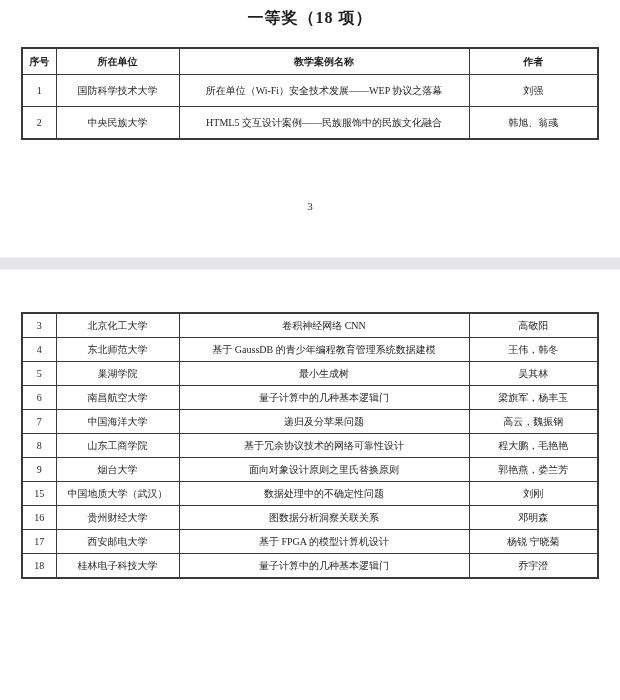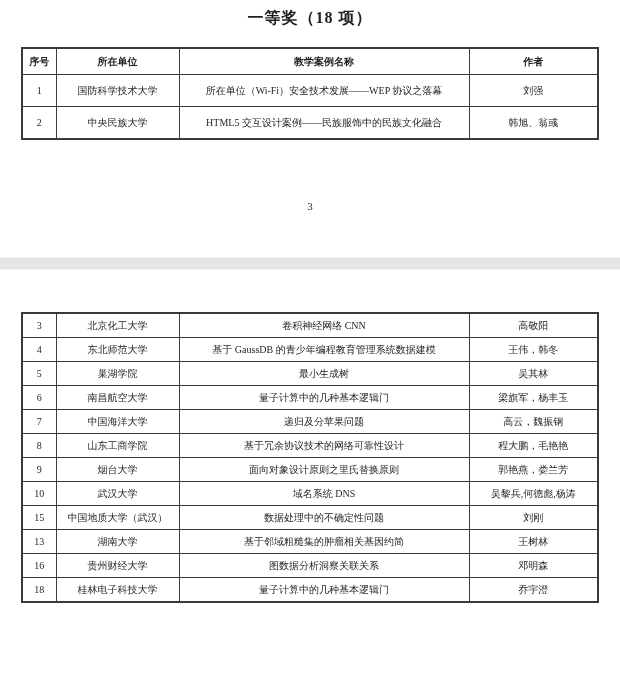--- a/index.html
+++ b/index.html
@@ -133,42 +133,36 @@
             <td>基于冗余协议技术的网络可靠性设计</td>
             <td>程大鹏，毛艳艳</td>
           </tr>
           <tr>
             <td>9</td>
             <td>烟台大学</td>
             <td>面向对象设计原则之里氏替换原则</td>
             <td>郭艳燕，娄兰芳</td>
           </tr>
           <tr>
-            <td>10</td>
-            <td>武汉大学</td>
-            <td>域名系统 DNS</td>
-            <td>吴黎兵,何德彪,杨涛</td>
-          </tr>
-          <tr>
             <td>15</td>
             <td>中国地质大学（武汉）</td>
             <td>数据处理中的不确定性问题</td>
             <td>刘刚</td>
           </tr>
           <tr>
-            <td>13</td>
-            <td>湖南大学</td>
-            <td>基于邻域粗糙集的肿瘤相关基因约简</td>
-            <td>王树林</td>
-          </tr>
-          <tr>
             <td>16</td>
             <td>贵州财经大学</td>
             <td>图数据分析洞察关联关系</td>
             <td>邓明森</td>
+          </tr>
+          <tr>
+            <td>17</td>
+            <td>西安邮电大学</td>
+            <td>基于 FPGA 的模型计算机设计</td>
+            <td>杨锐 宁晓菊</td>
           </tr>
           <tr>
             <td>18</td>
             <td>桂林电子科技大学</td>
             <td>量子计算中的几种基本逻辑门</td>
             <td>乔宇澄</td>
           </tr>
         </tbody>
     </table>
   </div>

